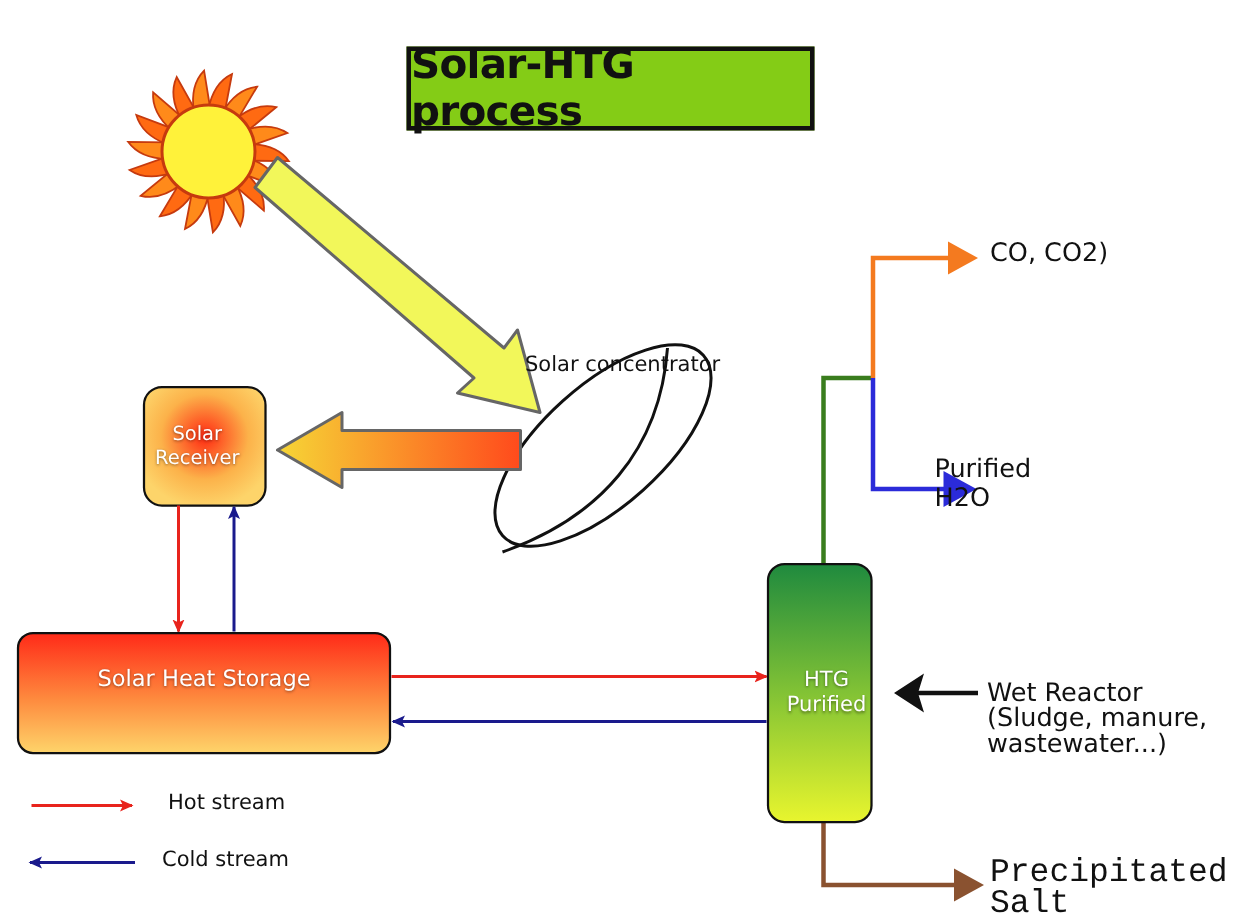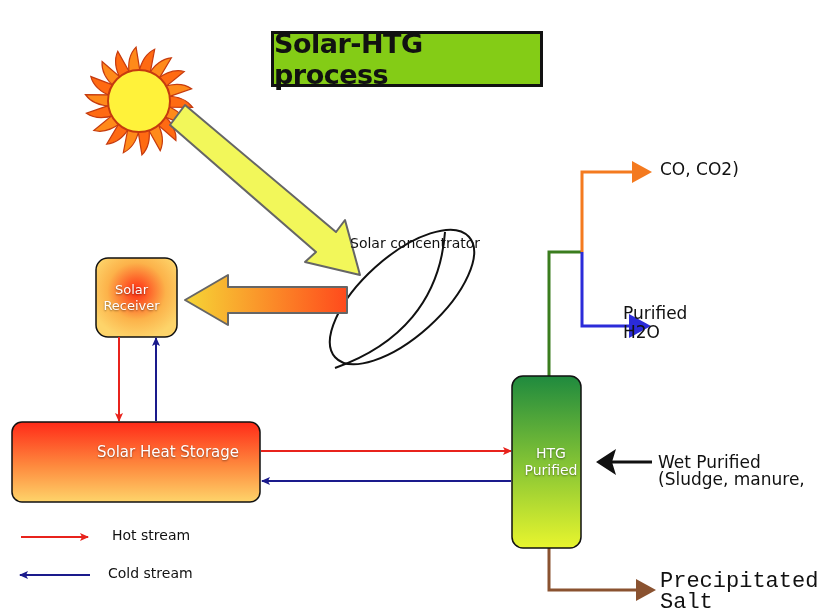--- a/index.html
+++ b/index.html
@@ -121,39 +121,40 @@
 
 <div class="title-box">Solar-HTG process</div>
 
 <div class="txt" style="left:350px; top:203px; font-size:14px;margin-top:33px;">Solar concentrator</div>
 
 <div class="box-label" style="left:96px; top:258px; width:71px; height:79px; font-size:13px; flex-direction:column;">
   <span>Solar</span>
   <span>Receiver</span>
 </div>
 
-<div class="box-label" style="left:12px; top:422px; width:248px; height:60px; font-size:15px;margin-left:32px;">Solar Heat Storage</div>
+<div class="box-label" style="left:12px; top:422px; width:248px; height:60px; font-size:15px;">Solar Heat Storage</div>
 
 <div class="box-label" style="left:512px; top:376px; width:78px; height:172px; font-size:14px; flex-direction:column;">
   <span>HTG</span>
   <span>Purified</span>
 </div>
 
 <div class="txt" style="left:660px; top:160px; font-size:17px;">
   <div>CO, CO2)</div>
 </div>
 
 <div class="txt" style="left:623px; top:304px; font-size:17px;">
   <div>Purified</div>
   <div>H2O</div>
 </div>
 
 <div class="txt" style="left:658px; top:454px; font-size:17px; line-height:1.0;">
-  <div>Wet Purified</div>
+  <div>Wet Reactor</div>
   <div>(Sludge, manure,</div>
+  <div>wastewater...)</div>
 </div>
 
 <div class="txt" style="left:660px; top:572px; font-size:22px; line-height:0.95;font-family:Liberation Mono, monospace;">
   <div>Precipitated</div>
   <div>Salt</div>
 </div>
 
 <div class="txt" style="left:112px; top:528px; font-size:14px;">Hot stream</div>
 <div class="txt" style="left:108px; top:566px; font-size:14px;">Cold stream</div>
 

